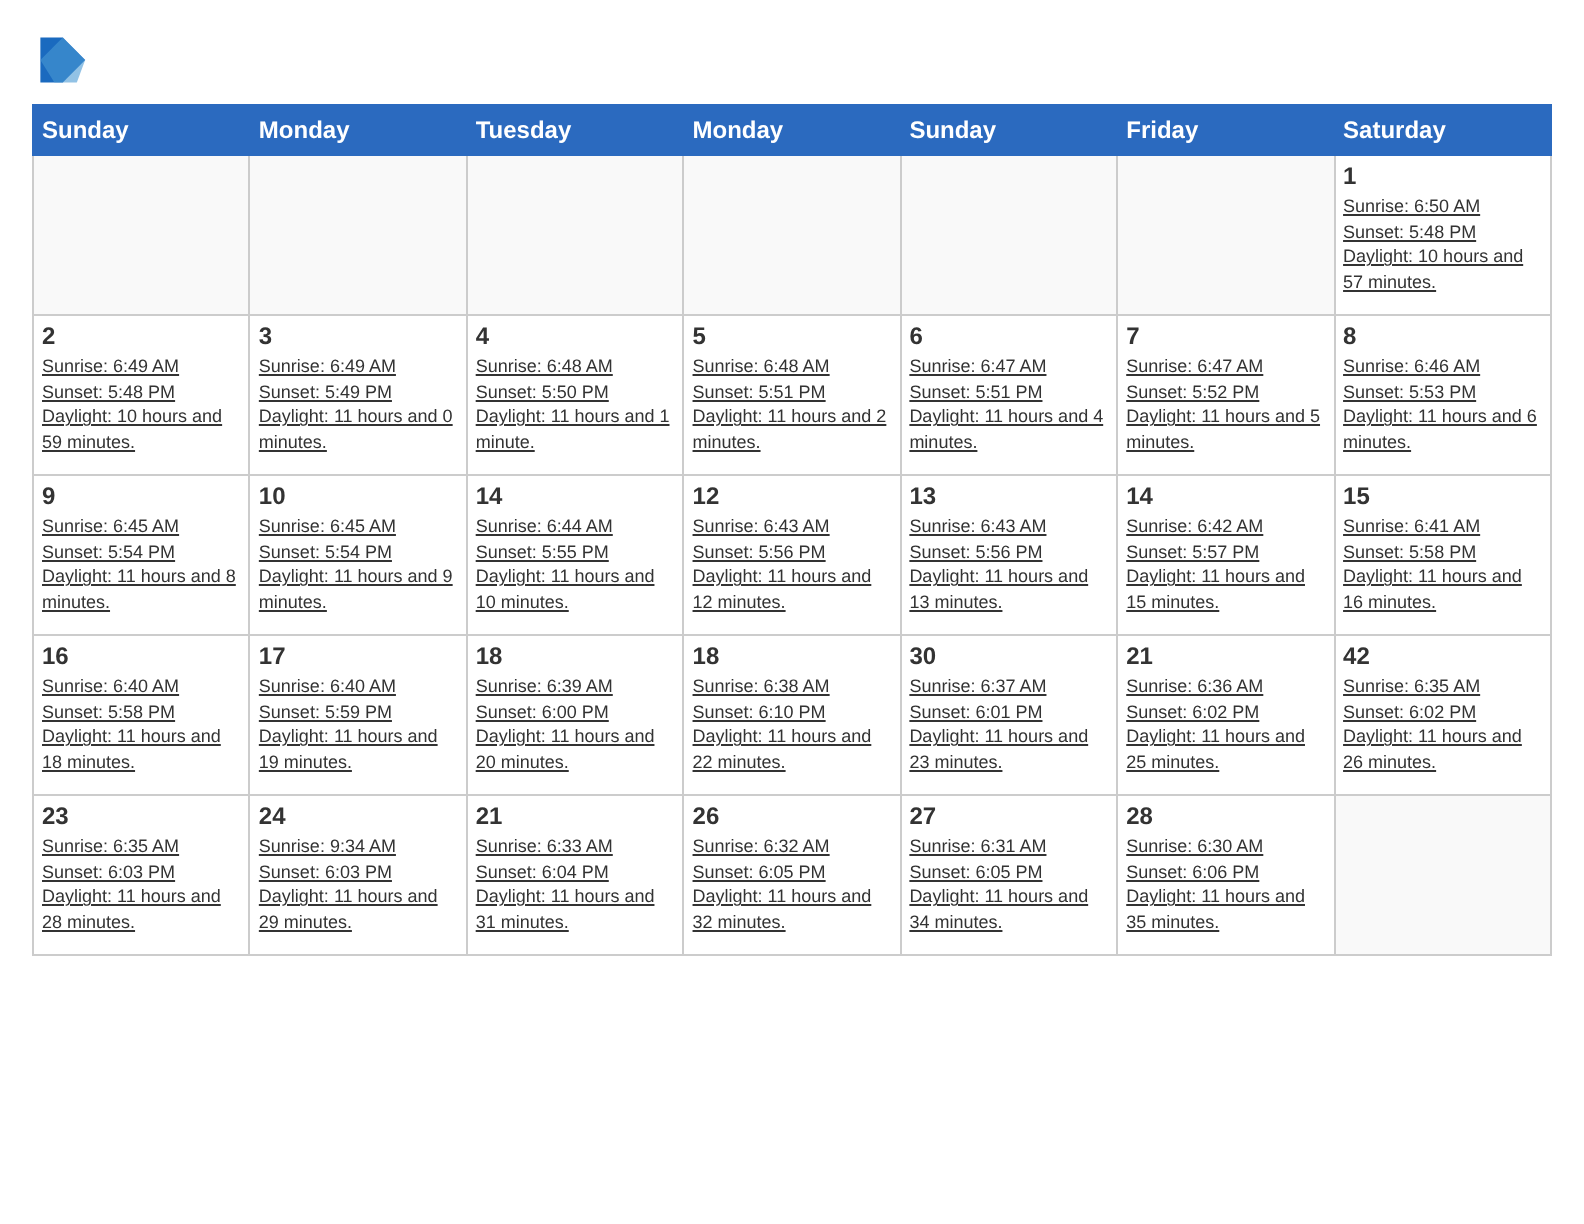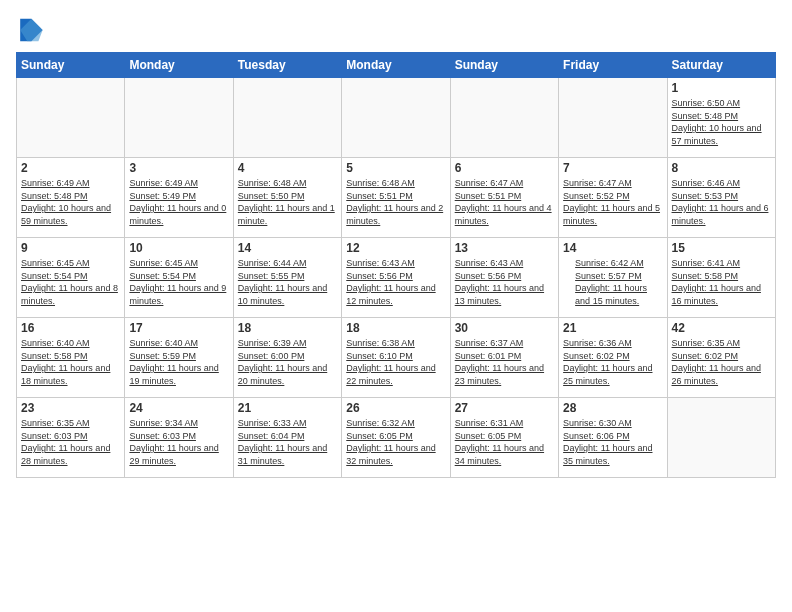--- a/index.html
+++ b/index.html
@@ -199,21 +199,21 @@
 Daylight: 11 hours and 12 minutes.</div>
         </td>
         <td>
           <div class="day-number">13</div>
           <div class="day-info" style="white-space: pre-line;">Sunrise: 6:43 AM
 Sunset: 5:56 PM
 Daylight: 11 hours and 13 minutes.</div>
         </td>
         <td>
           <div class="day-number">14</div>
-          <div class="day-info" style="white-space: pre-line; margin-left: 12px;">Sunrise: 6:42 AM
+          <div class="day-info" style="white-space: pre-line;">Sunrise: 6:42 AM
 Sunset: 5:57 PM
 Daylight: 11 hours and 15 minutes.</div>
         </td>
         <td>
           <div class="day-number">15</div>
           <div class="day-info" style="white-space: pre-line;">Sunrise: 6:41 AM
 Sunset: 5:58 PM
 Daylight: 11 hours and 16 minutes.</div>
         </td>
       </tr>

